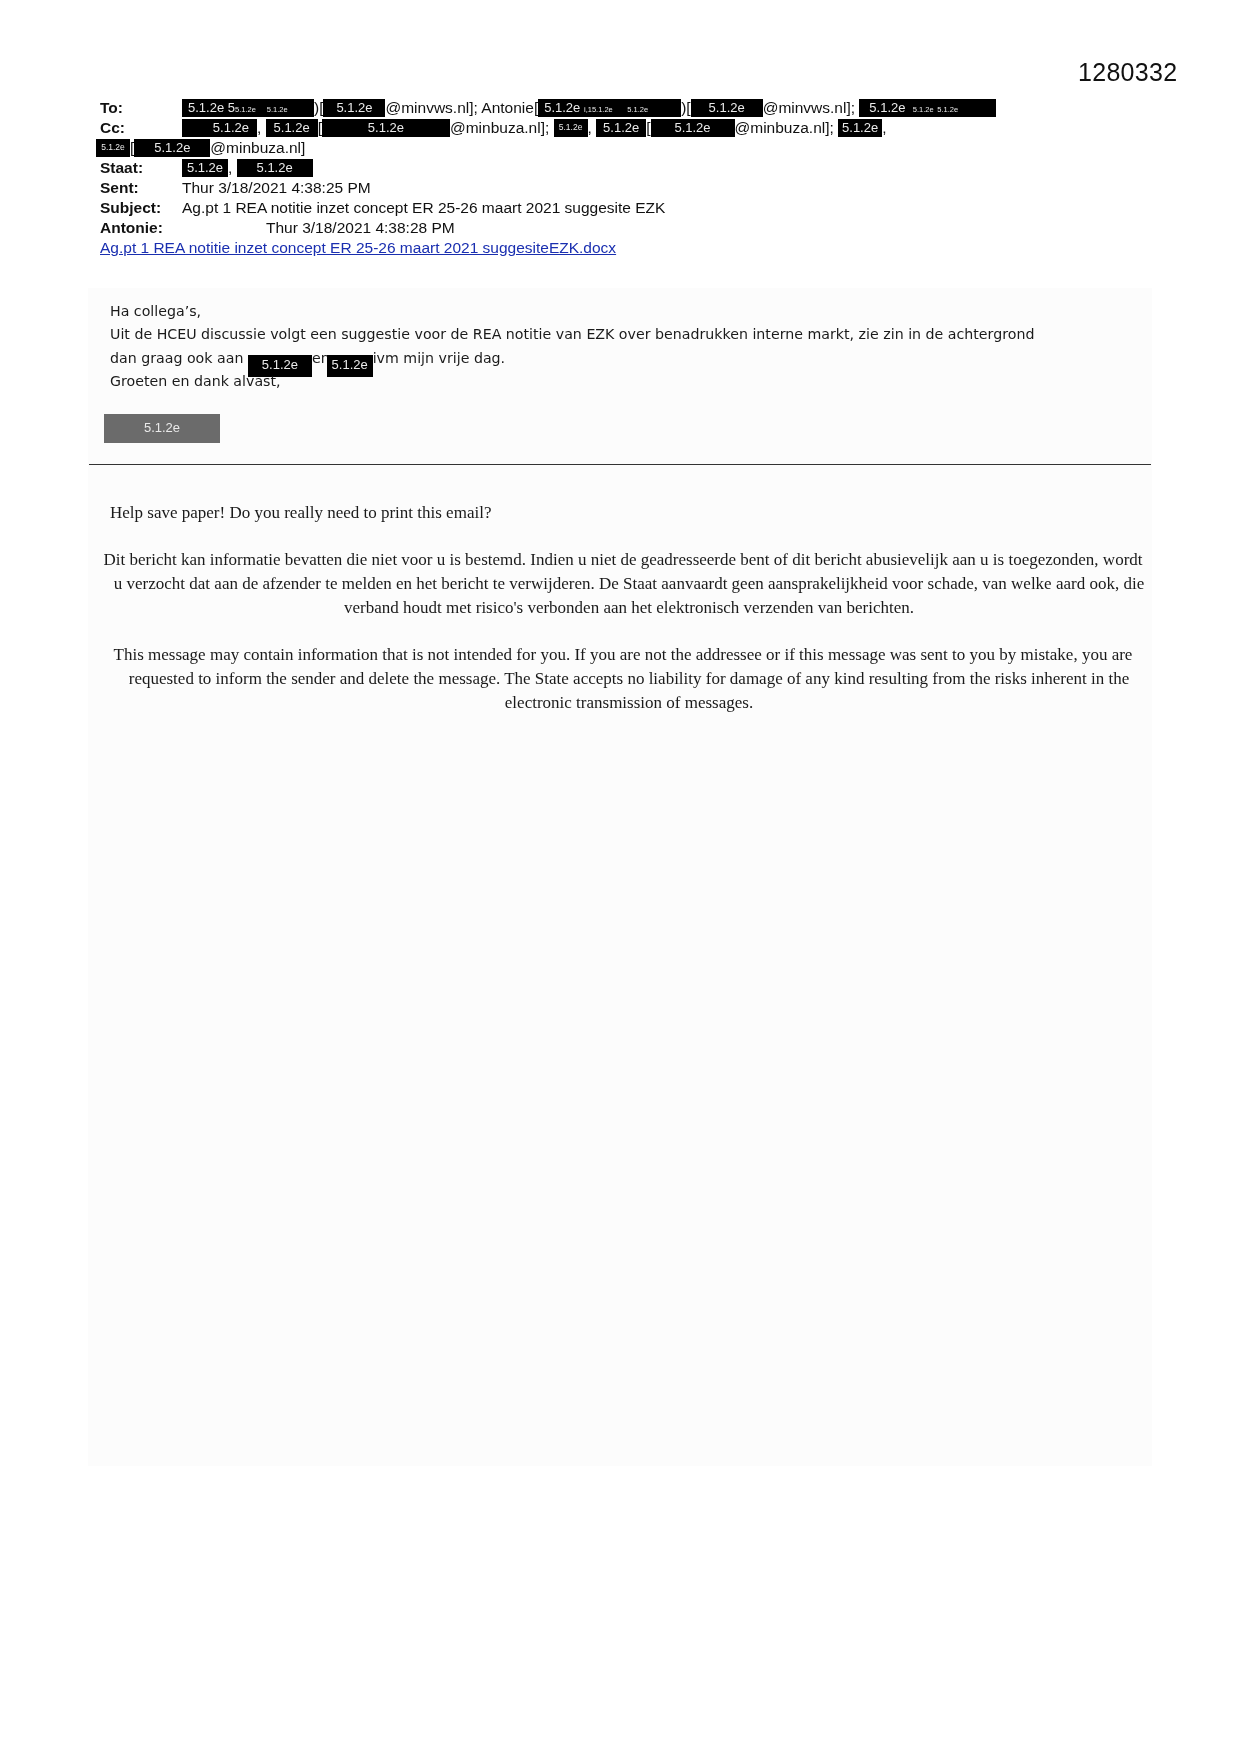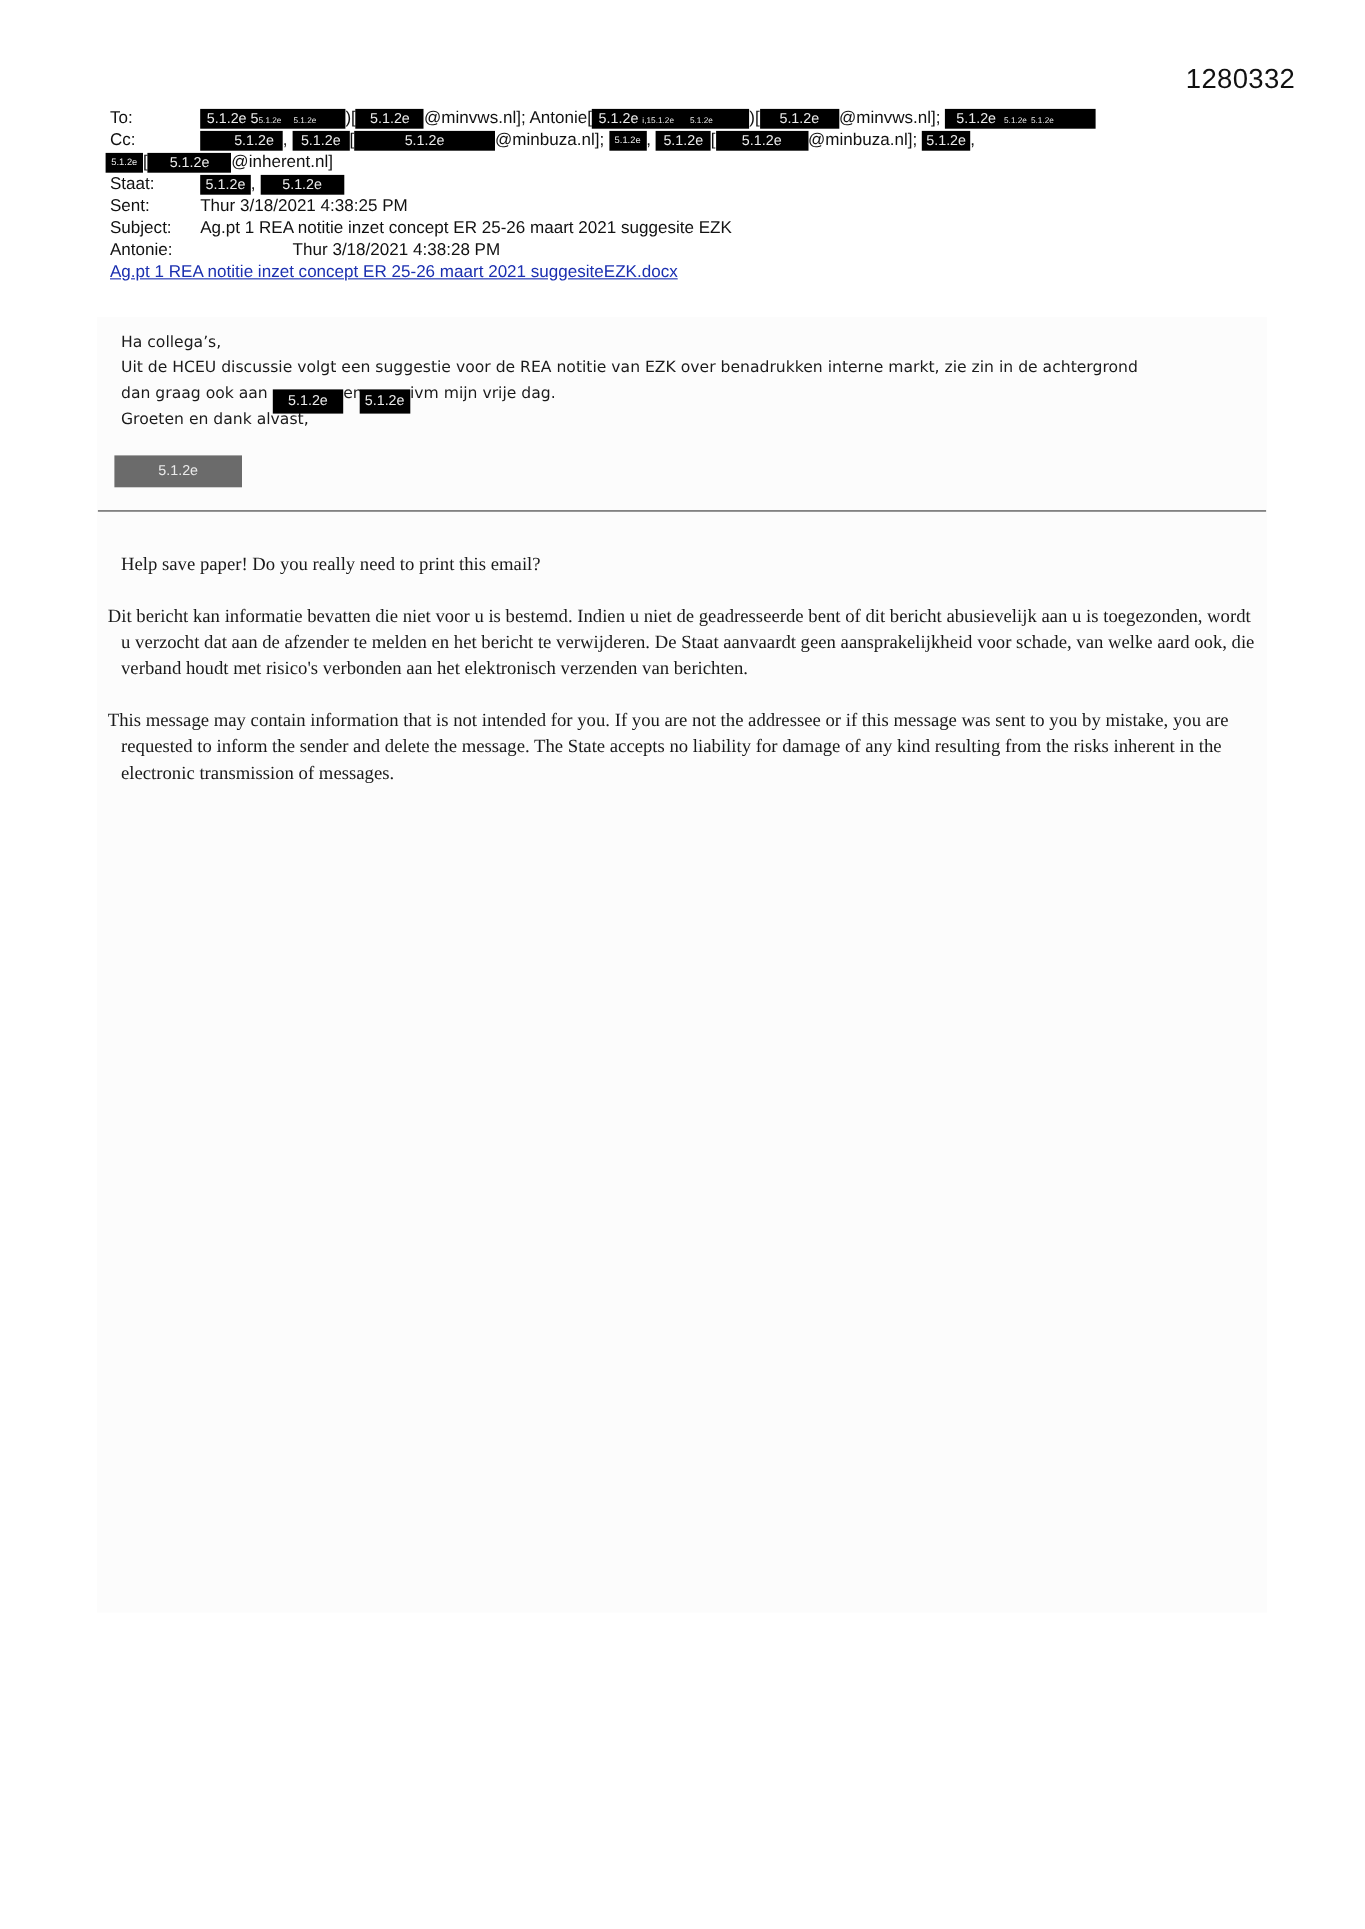--- a/index.html
+++ b/index.html
@@ -31,21 +31,21 @@
       width: 1000px;
       font-size: 15.5px;
       line-height: 19.5px;
     }
     .hrow {
       white-space: nowrap;
       position: relative;
       height: 20px;
     }
     .hlabel {
-      font-weight: normal;
+      font-weight: bold;
       display: inline-block;
     }
     .redact {
       display: inline-block;
       background: #000000;
       color: #eaeaea;
       font-size: 13px;
       line-height: 17px;
       height: 18px;
       padding: 0 3px;
@@ -121,40 +121,41 @@
     .disclaimer p {
       margin: 0 0 23px 0;
     }
     .disclaimer .help {
       padding-left: 12px;
       margin-bottom: 23px;
     }
     .disclaimer .para {
       padding-left: 12px;
       text-indent: -12px;
+      text-align: center;
     }
   </style>
 </head>
 <body>
 
 <div class="doc-number">1280332</div>
 
 <div class="header-block">
 
   <div class="hrow">
     <span class="hlabel" style="width:82px">To:</span><span class="redact" style="width:132px;text-align:left;padding-left:6px"><span>5.1.2e</span> <span>5</span><span class="tiny">5.1.2e</span>&nbsp;&nbsp;&nbsp;<span class="tiny">5.1.2e</span></span><span>)[</span><span class="redact" style="width:62px">5.1.2e</span><span>@minvws.nl]; Antonie[</span><span class="redact" style="width:143px;text-align:left;padding-left:6px"><span>5.1.2e</span> <span class="tiny">i,1</span><span class="tiny">5.1.2e</span>&nbsp;&nbsp;&nbsp;&nbsp;<span class="tiny">5.1.2e</span></span><span>)[</span><span class="redact" style="width:72px">5.1.2e</span><span>@minvws.nl];</span> <span class="redact" style="width:137px;text-align:left;padding-left:10px"><span>5.1.2e</span> &nbsp;<span class="tiny">5.1.2e</span> <span class="tiny">5.1.2e</span></span>
   </div>
 
 
   <div class="hrow">
     <span class="hlabel" style="width:82px">Cc:</span><span class="redact" style="width:75px;text-align:right;padding-right:8px">5.1.2e</span><span>,</span> <span class="redact" style="width:52px">5.1.2e</span><span>[</span><span class="redact" style="width:128px">5.1.2e</span><span>@minbuza.nl];</span> <span class="redact small" style="width:34px;font-size:8.5px">5.1.2e</span><span>,</span> <span class="redact" style="width:50px">5.1.2e</span><span>[</span><span class="redact" style="width:84px">5.1.2e</span><span>@minbuza.nl];</span> <span class="redact" style="width:44px">5.1.2e</span><span>,</span>
   </div>
 
   <div class="hrow">
-    <span class="redact small" style="width:34px;font-size:8.5px;margin-left:-4px">5.1.2e</span><span>[</span><span class="redact" style="width:76px">5.1.2e</span><span>@inherent.nl]</span>
+    <span class="redact small" style="width:34px;font-size:8.5px;margin-left:-4px">5.1.2e</span><span>[</span><span class="redact" style="width:76px">5.1.2e</span><span>@minbuza.nl]</span>
   </div>
 
   <div class="hrow">
     <span class="hlabel" style="width:82px">Staat:</span><span class="redact" style="width:46px">5.1.2e</span><span>,</span> <span class="redact" style="width:76px">5.1.2e</span>
   </div>
 
   <div class="hrow">
     <span class="hlabel" style="width:82px">Sent:</span><span>Thur 3/18/2021 4:38:25 PM</span>
   </div>
 

